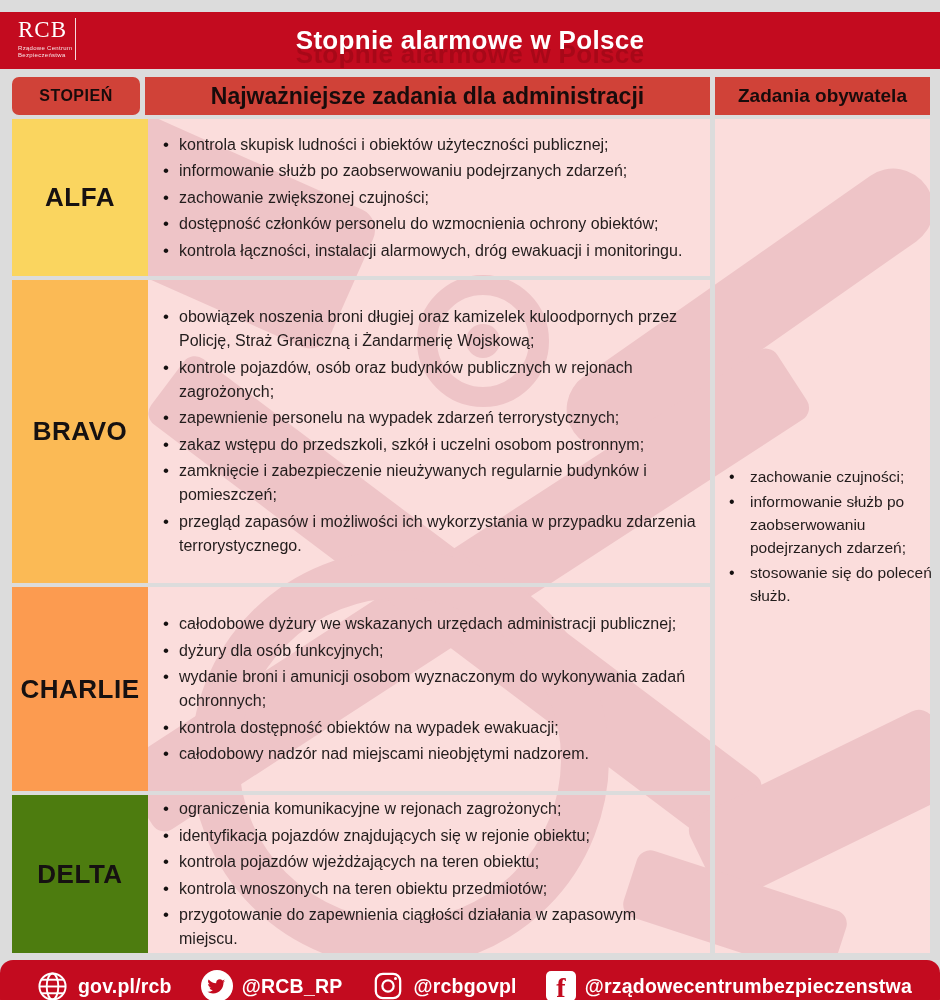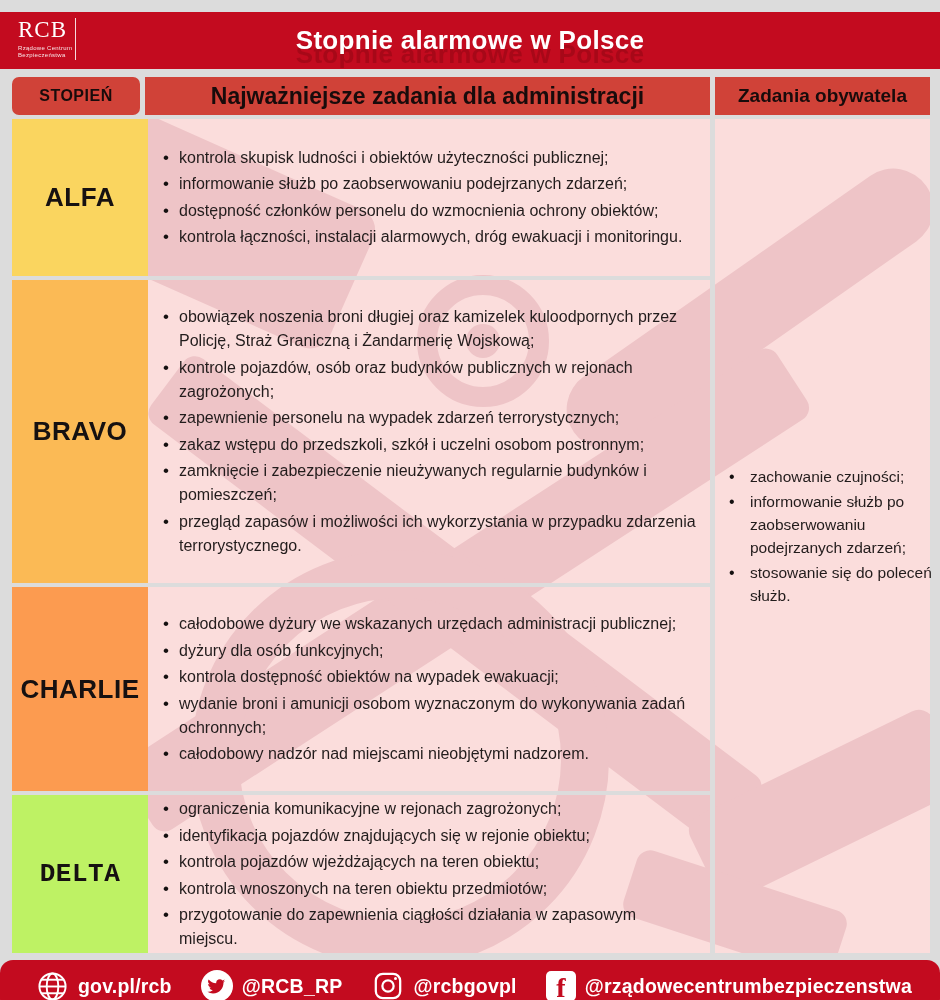--- a/index.html
+++ b/index.html
@@ -152,46 +152,47 @@
   </div>
 
   <div class="divider div-v"></div>
   <div class="divider div-h div-h1"></div>
   <div class="divider div-h div-h2"></div>
   <div class="divider div-h div-h3"></div>
 
   <div class="level-cell lv-0" style="background: rgb(250, 213, 95);">ALFA</div>
   <div class="level-cell lv-1" style="background: rgb(251, 186, 85);">BRAVO</div>
   <div class="level-cell lv-2" style="background: rgb(252, 155, 80);">CHARLIE</div>
-  <div class="level-cell lv-3" style="background: #bef264; font-family: Liberation Mono, monospace;">DELTA</div>
+  <div class="level-cell lv-3" style="background: #4d7c0f;">DELTA</div>
 
   <div class="admin-cell lv-0">
     <ul>
         <li><span>kontrola skupisk ludności i obiektów użyteczności publicznej;</span></li>
         <li><span>informowanie służb po zaobserwowaniu podejrzanych zdarzeń;</span></li>
+        <li><span>zachowanie zwiększonej czujności;</span></li>
         <li><span>dostępność członków personelu do wzmocnienia ochrony obiektów;</span></li>
         <li><span>kontrola łączności, instalacji alarmowych, dróg ewakuacji i monitoringu.</span></li>
       </ul>
   </div>
   <div class="admin-cell lv-1">
     <ul>
         <li><span>obowiązek noszenia broni długiej oraz kamizelek kuloodpornych przez Policję, Straż Graniczną i Żandarmerię Wojskową;</span></li>
         <li><span>kontrole pojazdów, osób oraz budynków publicznych w rejonach zagrożonych;</span></li>
         <li><span>zapewnienie personelu na wypadek zdarzeń terrorystycznych;</span></li>
         <li><span>zakaz wstępu do przedszkoli, szkół i uczelni osobom postronnym;</span></li>
         <li><span>zamknięcie i zabezpieczenie nieużywanych regularnie budynków i pomieszczeń;</span></li>
         <li><span>przegląd zapasów i możliwości ich wykorzystania w przypadku zdarzenia terrorystycznego.</span></li>
       </ul>
   </div>
   <div class="admin-cell lv-2">
     <ul>
         <li><span>całodobowe dyżury we wskazanych urzędach administracji publicznej;</span></li>
         <li><span>dyżury dla osób funkcyjnych;</span></li>
+        <li><span>wydanie broni i amunicji osobom wyznaczonym do wykonywania zadań ochronnych;</span></li>
         <li><span>kontrola dostępność obiektów na wypadek ewakuacji;</span></li>
-        <li><span>wydanie broni i amunicji osobom wyznaczonym do wykonywania zadań ochronnych;</span></li>
         <li><span>całodobowy nadzór nad miejscami nieobjętymi nadzorem.</span></li>
       </ul>
   </div>
   <div class="admin-cell lv-3">
     <ul>
         <li><span>ograniczenia komunikacyjne w rejonach zagrożonych;</span></li>
         <li><span>identyfikacja pojazdów znajdujących się w rejonie obiektu;</span></li>
         <li><span>kontrola pojazdów wjeżdżających na teren obiektu;</span></li>
         <li><span>kontrola wnoszonych na teren obiektu przedmiotów;</span></li>
         <li><span>przygotowanie do zapewnienia ciągłości działania w zapasowym miejscu.</span></li>

